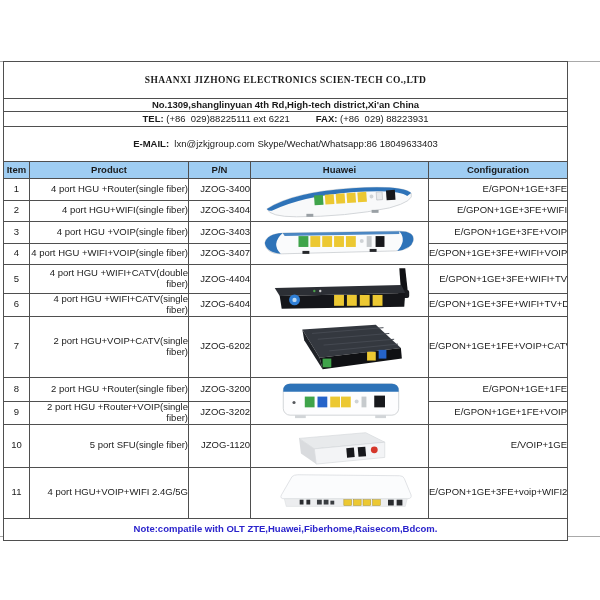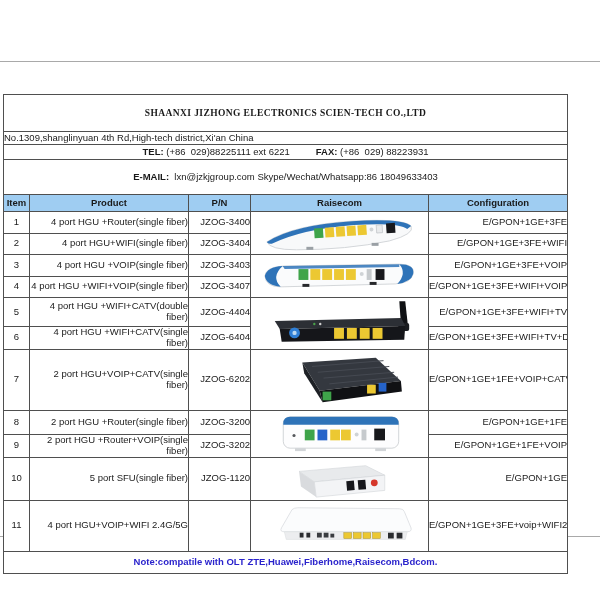--- a/index.html
+++ b/index.html
@@ -1,25 +1,25 @@
 <!DOCTYPE html>
 <html style="--header-bg: #9fcdf2; --note-text: #2a23cc; --device-blue: #2e73b8; --device-dark: #17181c; --port-yellow: #ecc832; --port-green: #3fa44a; --port-blue: #2563c9; --port-red: #d5372b;"><head>
 <meta charset="utf-8">
 <style>
   html,body{margin:0;padding:0;background:#fff;}
   .page{position:relative;width:600px;height:600px;background:#ffffff;
         font-family:"Liberation Sans",sans-serif;color:#1a1a1a;overflow:hidden;}
   .edge-line{position:absolute;left:0;width:600px;height:1px;background:#a9a9a9;}
   table.sheet{position:absolute;left:3px;top:61px;width:564px;border-collapse:collapse;
-        table-layout:fixed;background:#fff;margin-top:33px;}
+        table-layout:fixed;background:#fff;}
   table.sheet td,table.sheet th{border:1px solid #4f4f4f;padding:0;overflow:hidden;
         vertical-align:middle;font-size:9.5px;line-height:1.15;}
   .title-cell{font-family:"Liberation Serif",serif;font-weight:bold;font-size:16px;
         letter-spacing:.4px;text-align:center;}
-  .addr-cell{font-weight:normal;font-size:9.5px;}
+  .addr-cell{font-weight:bold;text-align:center;font-size:9.5px;}
   .contact-cell{text-align:center;font-size:9.5px;}
   .contact-cell .lbl{font-weight:bold;text-align:center;}
   .pre{white-space:pre;}
   .gap{display:inline-block;width:26px;}
   th.colhead{background:var(--header-bg,#9fcdf2);font-weight:bold;font-size:10.5px;text-align:center;}
   td.c-item{text-align:center;}
   td.c-prod,td.c-pn,td.c-conf{text-align:right;padding:1px 3px;}
   td.c-pic{text-align:center;}
   td.c-pic svg{display:block;margin:0 auto;}
   td.note-cell{font-weight:bold;color:var(--note-text,#2a23cc);font-size:10px;
@@ -63,21 +63,21 @@
     <tr style="height:35px">
       <td colspan="5" class="contact-cell">
         <span class="lbl">E-MAIL:</span><span class="pre">  lxn@jzkjgroup.com Skype/Wechat/Whatsapp:86 18049633403</span>
       </td>
     </tr>
 
     <tr style="height:17px">
       <th class="colhead">Item</th>
       <th class="colhead">Product</th>
       <th class="colhead">P/N</th>
-      <th class="colhead">Raisecom</th>
+      <th class="colhead">Huawei</th>
       <th class="colhead">Configuration</th>
     </tr>
 
     <tr style="height:21px">
       <td class="c-item">1</td>
       <td class="c-prod">4 port HGU +Router(single fiber)</td>
       <td class="c-pn">JZOG-3400</td>
       <td class="c-pic" rowspan="2" aria-label="white wedge-shaped router, rear 3/4 view, blue top trim, 1 green + 4 yellow RJ45 ports">
         <svg width="170" height="42" viewBox="0 0 172 42">
           <path d="M12,30 Q38,13 98,9 Q150,6 158,14 Q162,22 136,29 Q92,38 42,38 Q15,38 12,30 Z" fill="#f8f9fa" stroke="#c8ccd0" stroke-width="0.8"></path>
@@ -223,21 +223,21 @@
       <td class="c-pic" aria-label="small light-grey SFU box with two dark ports and red indicator">
         <svg width="130" height="40" viewBox="0 0 130 42">
           <path d="M22,13 L92,7 L112,17 L38,24 Z" fill="#e8eaec" stroke="#d0d3d6" stroke-width="0.6"></path>
           <path d="M38,24 L112,17 L112,33 L40,40 Z" fill="#f3f4f6" stroke="#d0d3d6" stroke-width="0.6"></path>
           <path d="M22,13 L38,24 L40,40 L24,29 Z" fill="#d9dbde"></path>
           <rect x="72" y="23" width="8" height="10" class="fdk" transform="rotate(-5 76 28)"></rect>
           <rect x="84" y="22" width="8" height="10" class="fdk" transform="rotate(-5 88 27)"></rect>
           <circle cx="101" cy="25" r="3.6" class="fr"></circle>
         </svg>
       </td>
-      <td class="c-conf">E/GPON+1GE</td>
+      <td class="c-conf">E/VOIP+1GE</td>
     </tr>
 
     <tr style="height:51px">
       <td class="c-item">11</td>
       <td class="c-prod">4 port HGU+VOIP+WIFI 2.4G/5G</td>
       <td class="c-pn"></td>
       <td class="c-pic" aria-label="slim white router top view with row of rear ports, 4 yellow LAN ports">
         <svg width="170" height="48" viewBox="0 0 172 50">
           <path d="M36,8 Q38,6 42,6 L148,7 Q152,7 153,10 L160,27 Q161,31 156,31 L28,31 Q23,31 25,27 Z" fill="#fbfcfd" stroke="#d8dbde" stroke-width="0.8"></path>
           <path d="M28,31 L156,31 L154,39 L30,39 Z" fill="#ecedef" stroke="#d8dbde" stroke-width="0.5"></path>

